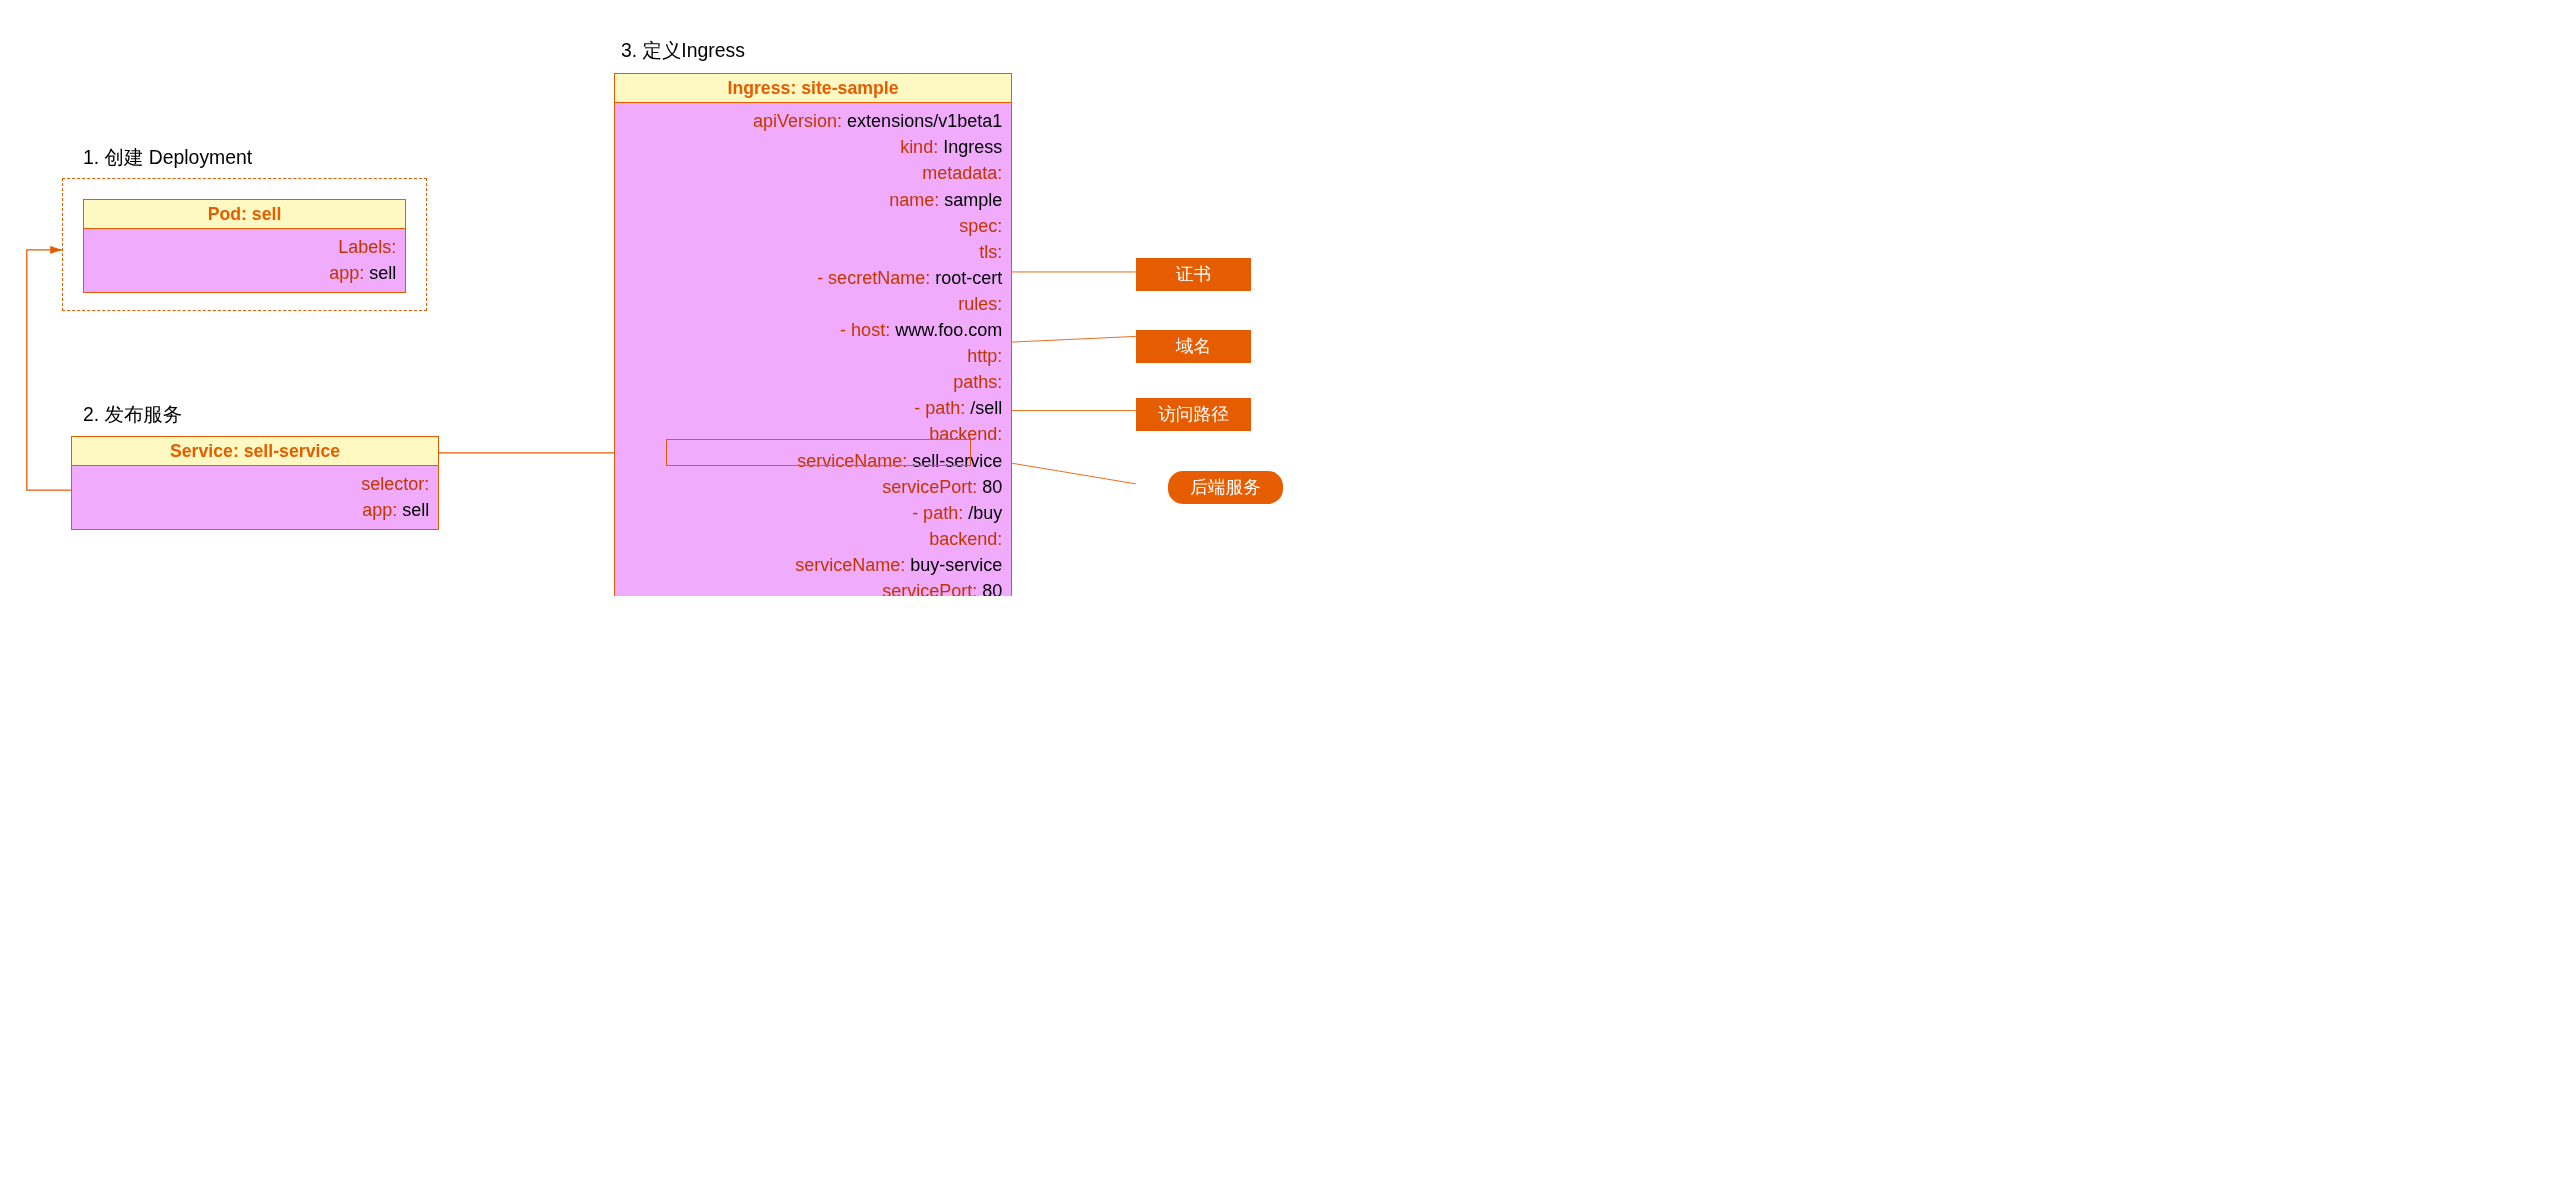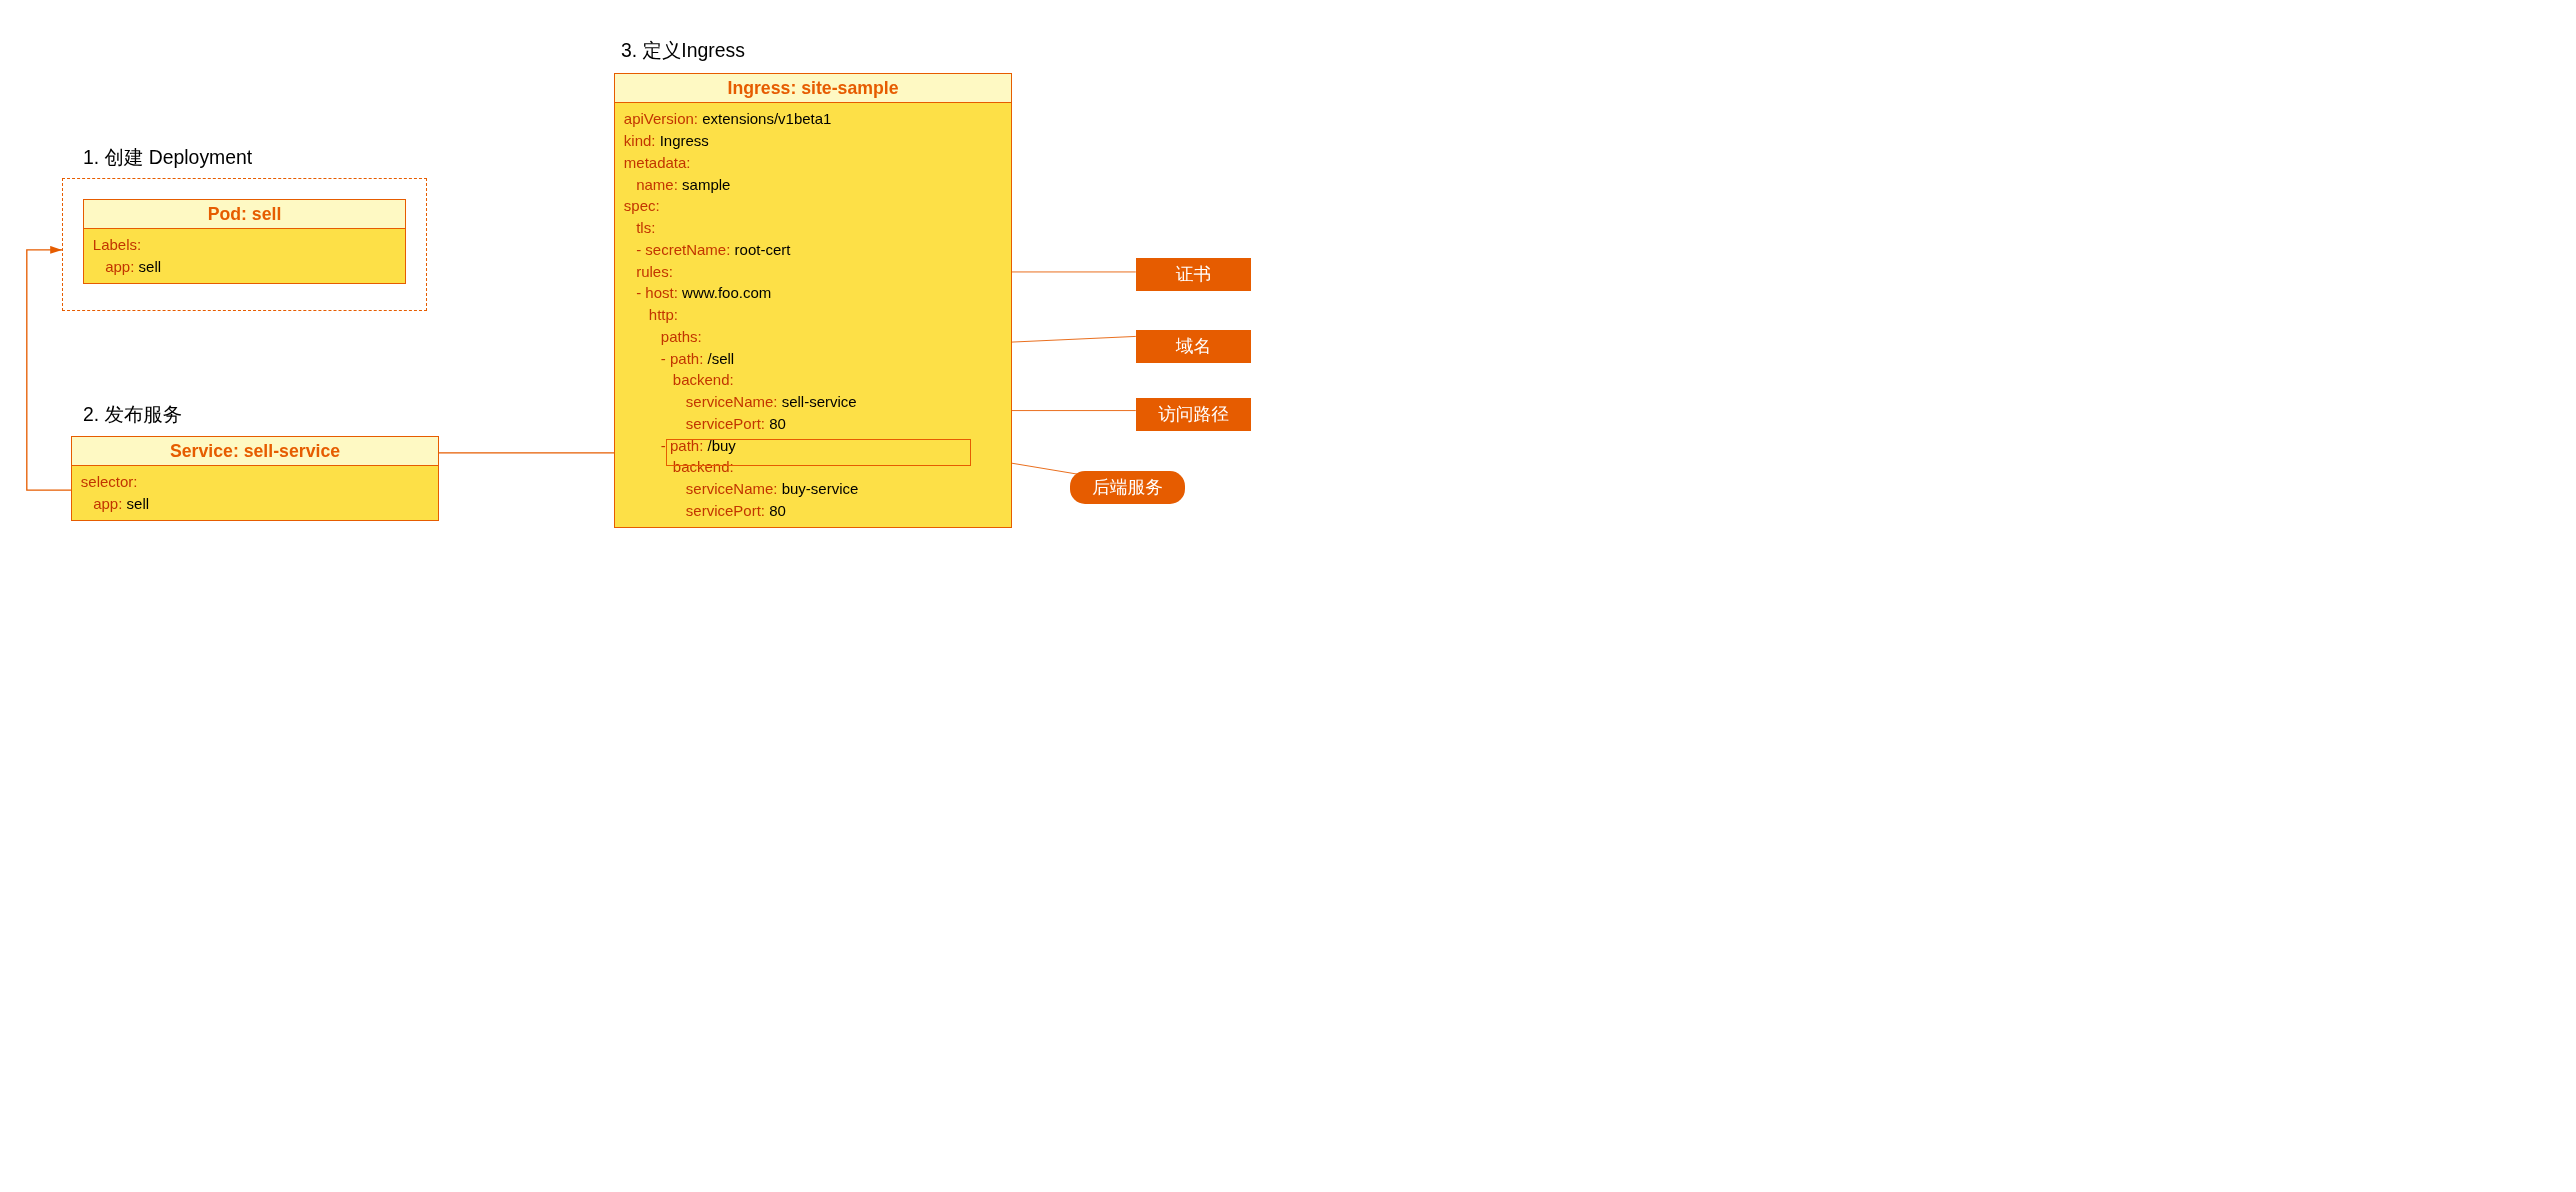--- a/index.html
+++ b/index.html
@@ -33,24 +33,25 @@
   .box-header {
     background: #fef9c3;
     color: #e65c00;
     font-weight: 600;
     text-align: center;
     padding: 3.5px 5.3px;
     border-bottom: 1.3px solid #e65c00;
     font-size: 17.7px;
   }
   .box-body {
-    background: #fde047;
+    background: #f0abfc;
     padding: 5.3px 8.8px;
     line-height: 1.45;
-    font-size: 15px;
+    font-size: 18px;
+    text-align: right;
   }
   .key  { color: #c23500; }
   .val  { color: #000; }
   .ind1 { padding-left: 12.4px; }
   .ind2 { padding-left: 25px; }
   .ind3 { padding-left: 37px; }
   .ind4 { padding-left: 49px; }
   .ind5 { padding-left: 62px; }
   .tag {
     position: absolute;
@@ -150,16 +151,16 @@
       <div class="ind5"><span class="key">serviceName:</span> <span class="val">buy-service</span></div>
       <div class="ind5"><span class="key">servicePort:</span> <span class="val">80</span></div>
     </div>
   </div>
 
   <div class="highlight-box" style="left:666px; top:439px; width:305px; height:26.5px;"></div>
 
   <div class="tag" style="left:1136px; top:258px;font-family:Liberation Serif, serif;">证书</div>
   <div class="tag" style="left:1136px; top:330px;">域名</div>
   <div class="tag" style="left:1136px; top:398px;">访问路径</div>
-  <div class="tag" style="left:1070px; top:471px;border-radius:15px;">后端服务</div>
+  <div class="tag" style="left:1168px; top:471px;border-radius:15px;">后端服务</div>
 
 </div>
 
 
 </body></html>

